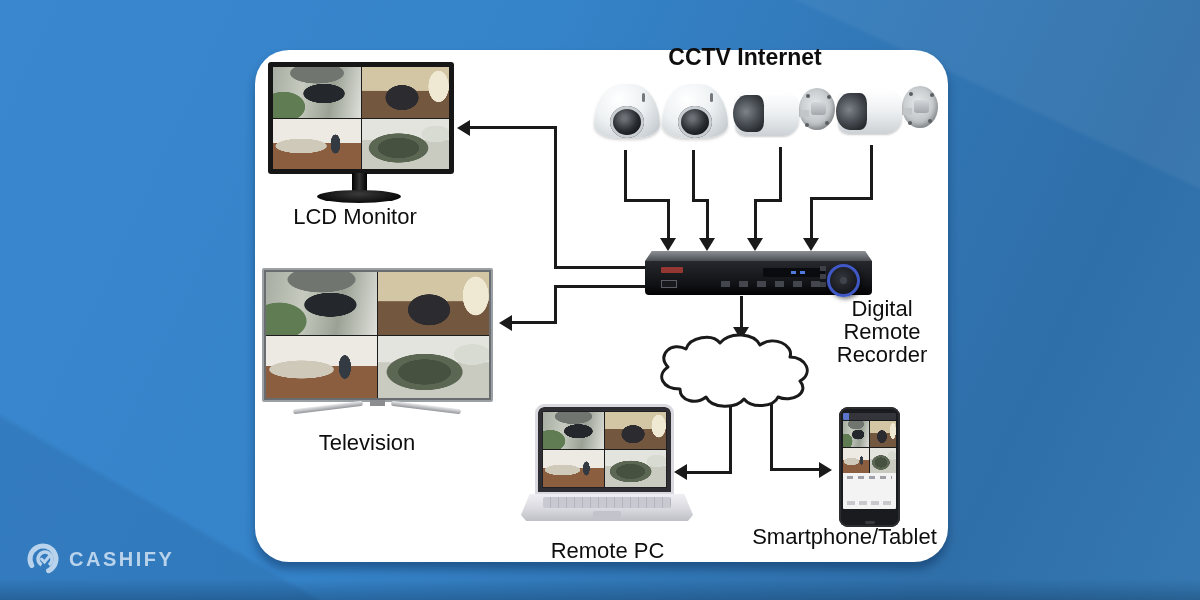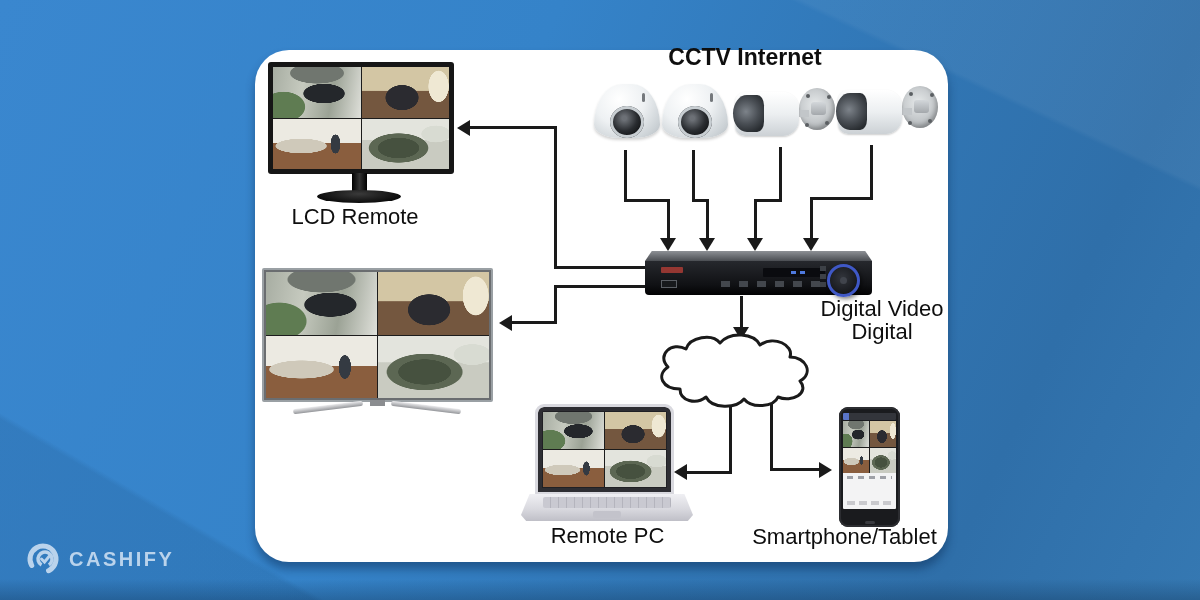--- a/index.html
+++ b/index.html
@@ -174,33 +174,34 @@
   <div class="monitor">
     <div class="quad">
       <div class="sc sc-parking"></div>
       <div class="sc sc-office"></div>
       <div class="sc sc-room"></div>
       <div class="sc sc-shop"></div>
     </div>
   </div>
   <div class="mon-neck"></div>
   <div class="mon-base"></div>
-  <div class="lbl" style="left:270px;top:206px;width:170px;">LCD Remote</div>
+  <div class="lbl" style="left:270px;top:206px;width:170px;">LCD Monitor</div>
 
   <div class="tv">
     <div class="quad">
       <div class="sc sc-parking"></div>
       <div class="sc sc-office"></div>
       <div class="sc sc-room"></div>
       <div class="sc sc-shop"></div>
     </div>
   </div>
   <div class="tv-stub"></div>
   <div class="tv-leg" style="left:293px;top:405px;transform:rotate(-7deg);"></div>
   <div class="tv-leg" style="left:391px;top:405px;transform:rotate(7deg);"></div>
+  <div class="lbl" style="left:282px;top:432px;width:170px;">Television</div>
 
   <div class="dome" style="left:594px;top:84px;">
     <div class="dome-cap"></div>
     <div class="dome-lens"></div>
     <div class="dome-dot"></div>
   </div>
   <div class="dome" style="left:662px;top:84px;">
     <div class="dome-cap"></div>
     <div class="dome-lens"></div>
     <div class="dome-dot"></div>
@@ -233,21 +234,21 @@
       <div class="dvr-usb"></div>
       <div class="dvr-disp"></div>
       <div class="dvr-led"></div>
       <div class="dvr-btns"></div>
       <div class="dvr-sidebtns"></div>
       <div class="dvr-dial">
           <i></i>
         </div>
     </div>
   </div>
-  <div class="lbl" style="left:812px;top:297px;width:140px;line-height:1.05;">Digital Video Digital</div>
+  <div class="lbl" style="left:812px;top:297px;width:140px;line-height:1.05;">Digital Remote Recorder</div>
 
   <div class="cloud">
     <svg viewBox="0 0 178 80">
       <path d="M 30 58 C 12 58 6 44 18 36 C 6 24 22 10 36 18 C 40 6 62 2 70 12
                C 80 0 104 2 110 14 C 124 4 144 14 140 26 C 156 26 164 42 150 50
                C 160 62 142 72 128 66 C 124 76 102 78 94 68 C 86 78 62 78 56 66
                C 46 74 30 70 30 58 Z" fill="#ffffff" stroke="#1a1a1a" stroke-width="3" stroke-linejoin="round"></path>
     </svg>
   </div>
 
@@ -256,21 +257,21 @@
       <div class="sc sc-parking"></div>
       <div class="sc sc-office"></div>
       <div class="sc sc-room"></div>
       <div class="sc sc-shop"></div>
     </div>
   </div>
   <div class="laptop-deck">
     <div class="laptop-keys"></div>
     <div class="laptop-pad"></div>
   </div>
-  <div class="lbl" style="left:535px;top:525px;width:145px;">Remote PC</div>
+  <div class="lbl" style="left:535px;top:540px;width:145px;">Remote PC</div>
 
   <div class="phone">
     <div class="phone-statusbar"></div>
     <div class="phone-quad">
       <div class="quad">
         <div class="sc sc-parking"></div>
         <div class="sc sc-office"></div>
         <div class="sc sc-room"></div>
         <div class="sc sc-shop"></div>
       </div>

